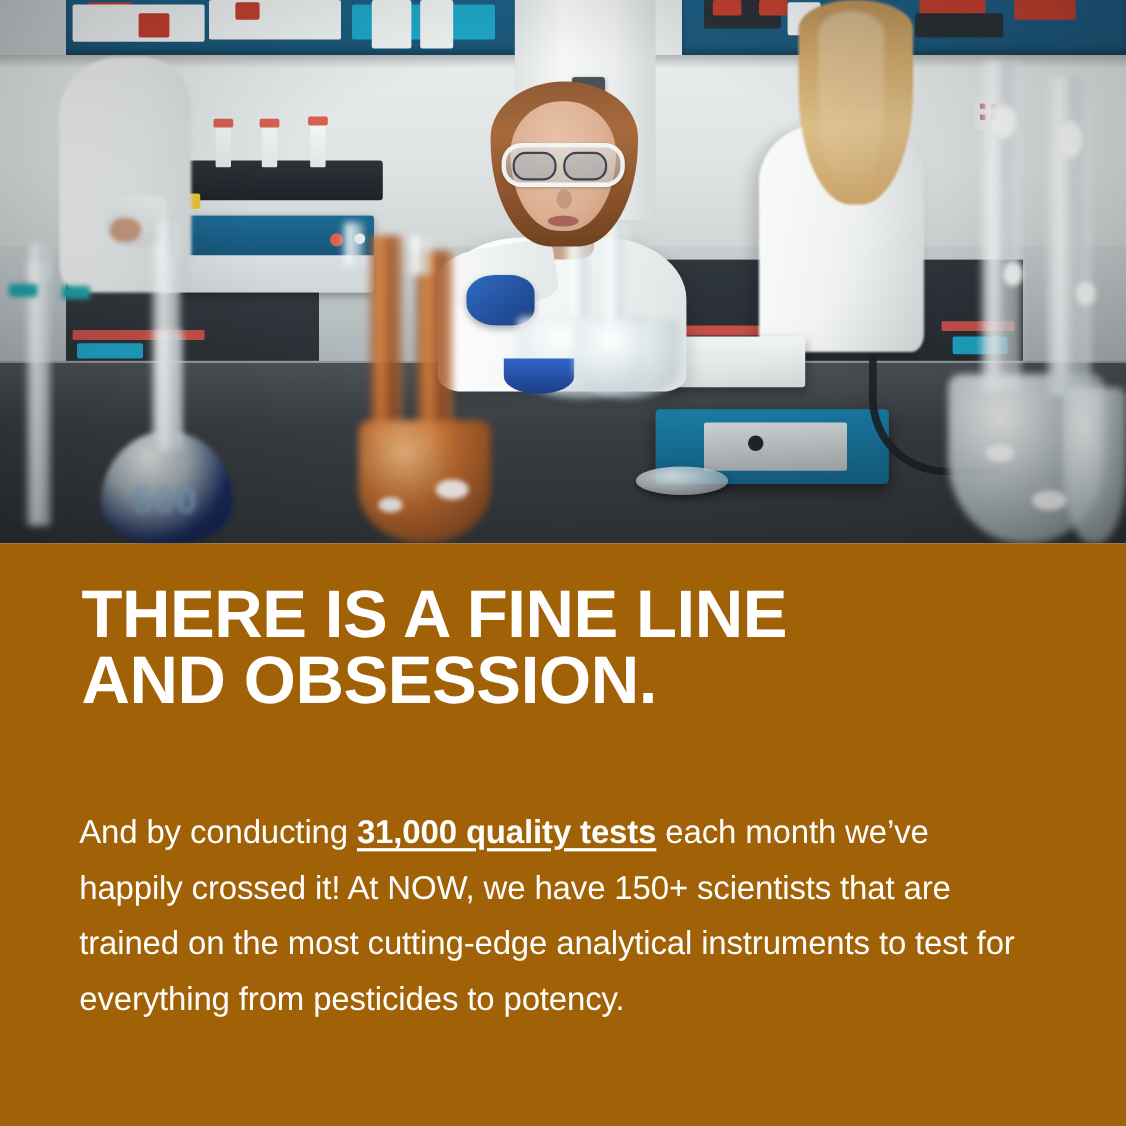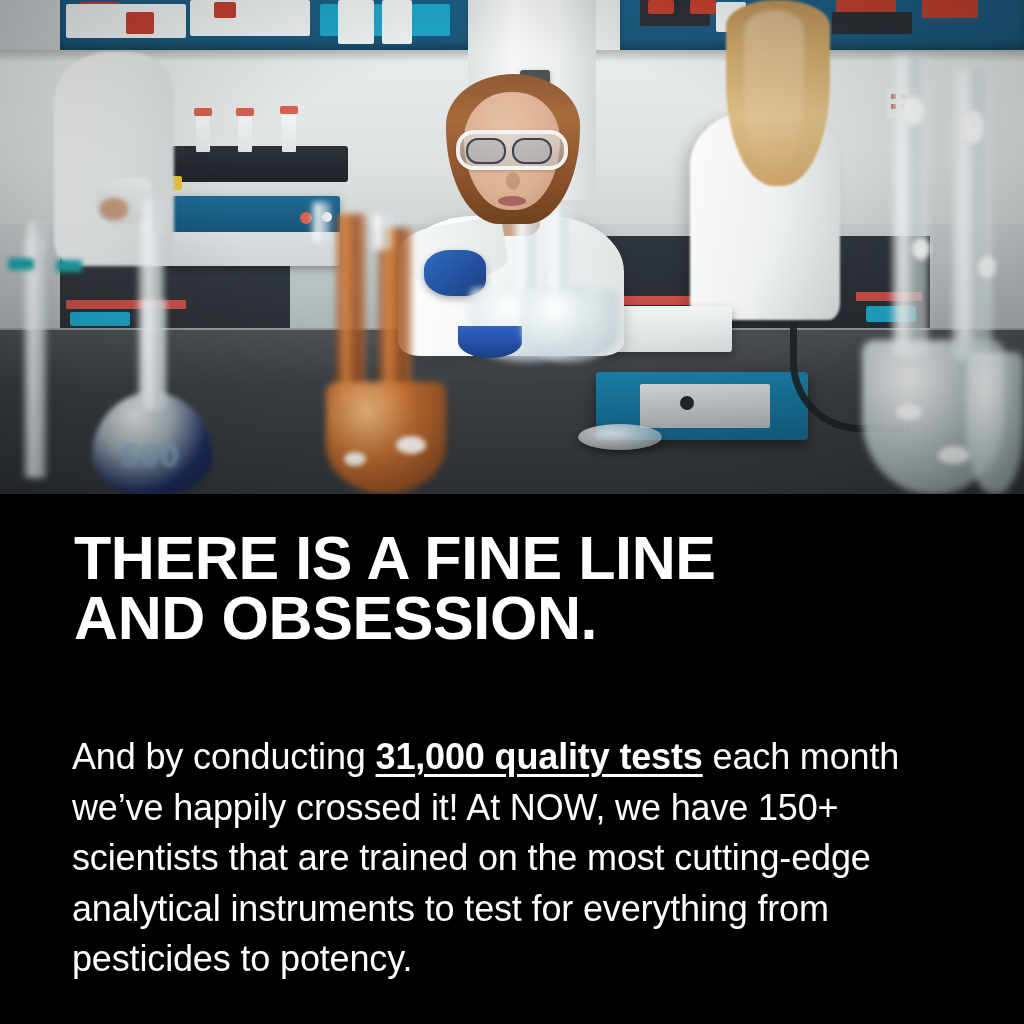--- a/index.html
+++ b/index.html
@@ -340,21 +340,21 @@
     line-height:60px;
     font-weight:700;
     letter-spacing:-0.4px;
     text-transform:uppercase;
   }
   #headline .hl-line { display:block; white-space:nowrap; }
   #body {
     position:absolute; left:72px; top:238px;
     width:866px;
     color:#fdfdfc;
-    font-size:36px;
+    font-size:30px;
     line-height:50.5px;
     font-weight:400;
     letter-spacing:-0.15px;
   }
   #body b {
     font-weight:700;
     text-decoration:underline;
     text-decoration-thickness:3px;
     text-underline-offset:5px;
   }
@@ -489,21 +489,21 @@
     <div class="highlight" style="left:902px;top:96px;width:22px;height:30px;"></div>
     <div class="highlight" style="left:962px;top:110px;width:22px;height:34px;"></div>
     <div class="highlight" style="left:912px;top:238px;width:18px;height:22px;"></div>
     <div class="highlight" style="left:978px;top:256px;width:18px;height:22px;"></div>
     <div class="highlight" style="left:896px;top:404px;width:26px;height:16px;"></div>
     <div class="highlight" style="left:938px;top:446px;width:32px;height:18px;"></div>
 
     <div class="layer" id="photo-vignette"></div>
   </div>
 
-  <div id="panel" style="background: #000000;">
+  <div id="panel" style="background: #a16207;">
 
     <div id="headline">
       <span class="hl-line">THERE IS A FINE LINE</span>
       <span class="hl-line">AND OBSESSION.</span>
     </div>
 
     <p id="body"><span>And by conducting </span><b>31,000 quality tests</b><span> each month we’ve happily crossed it! At NOW, we have 150+ scientists that are trained on the most cutting-edge analytical instruments to test for everything from pesticides to potency.</span></p>
 
   </div>
 </div>

